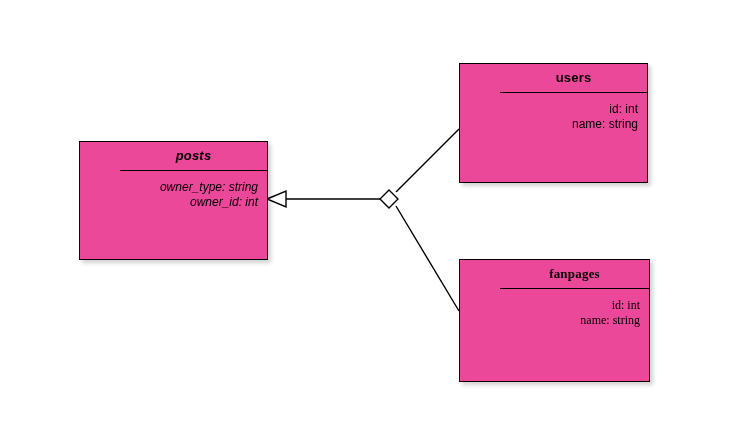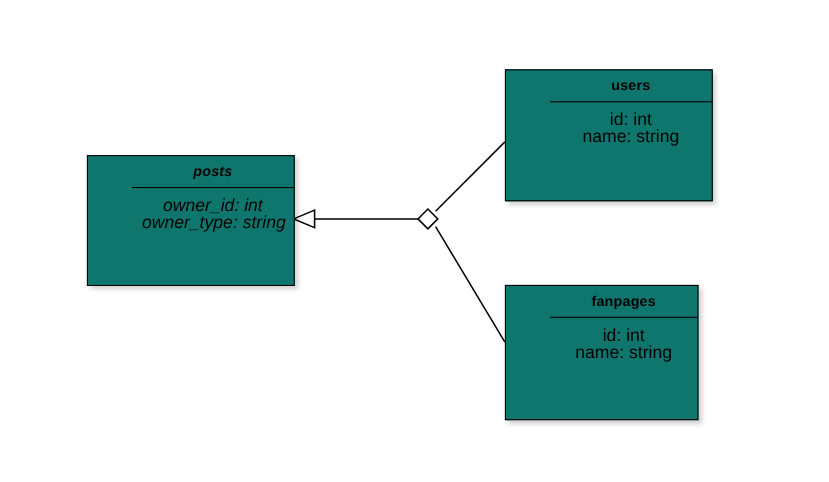--- a/index.html
+++ b/index.html
@@ -32,21 +32,21 @@
     top: 0;
     width: 754px;
     height: 438px;
     z-index: 1;
   }
 
   
   .entity {
     position: absolute;
     box-sizing: border-box;
-    background: #0f766e;
+    background: #ec4899;
     border: 1px solid #000000;
     z-index: 2;
     box-shadow: 3px 3px 4px rgba(0,0,0,0.18);
     padding-left: 40px;
   }
   .entity-title {
     box-sizing: border-box;
     height: 29px;
     line-height: 28px;
     text-align: center;
@@ -55,30 +55,30 @@
     border-bottom: 1px solid #000000;
     white-space: nowrap;
     overflow: hidden;
     letter-spacing: 0.2px;
   }
   .entity-body {
     box-sizing: border-box;
     padding: 9px 9px 0 9px;
   }
   .attr-row {
-    font-size: 16px;
+    font-size: 12px;
     line-height: 15px;
     white-space: nowrap;
-    text-align: center;
+    text-align: right;
   }
 
   
   #entity-posts    { left: 79px;  top: 141px; width: 189px; height: 119px; font-style: italic; }
   #entity-users    { left: 459px; top: 63px;  width: 189px; height: 120px; }
-  #entity-fanpages { left: 459px; top: 259px; width: 176px; height: 123px; }
+  #entity-fanpages { left: 459px; top: 259px; width: 191px; height: 123px; font-family: Liberation Serif, serif; }
 </style>
 </head>
 <body>
 
 <div id="canvas">
 
   <svg id="edge-layer" viewBox="0 0 754 438" xmlns="http://www.w3.org/2000/svg">
 
     
     <g>
@@ -98,22 +98,22 @@
 
     
     <g>
       <polygon points="389,190 398,199 389,208 380,199" fill="#ffffff" stroke="#000000" stroke-width="1.4" stroke-linejoin="miter"></polygon>
     </g>
   </svg>
 
   <div class="entity" id="entity-posts">
     <div class="entity-title">posts</div>
     <div class="entity-body">
+      <div class="attr-row">owner_type: string</div>
       <div class="attr-row">owner_id: int</div>
-      <div class="attr-row">owner_type: string</div>
     </div>
   </div>
 
   <div class="entity" id="entity-users">
     <div class="entity-title">users</div>
     <div class="entity-body">
       <div class="attr-row">id: int</div>
       <div class="attr-row">name: string</div>
     </div>
   </div>

